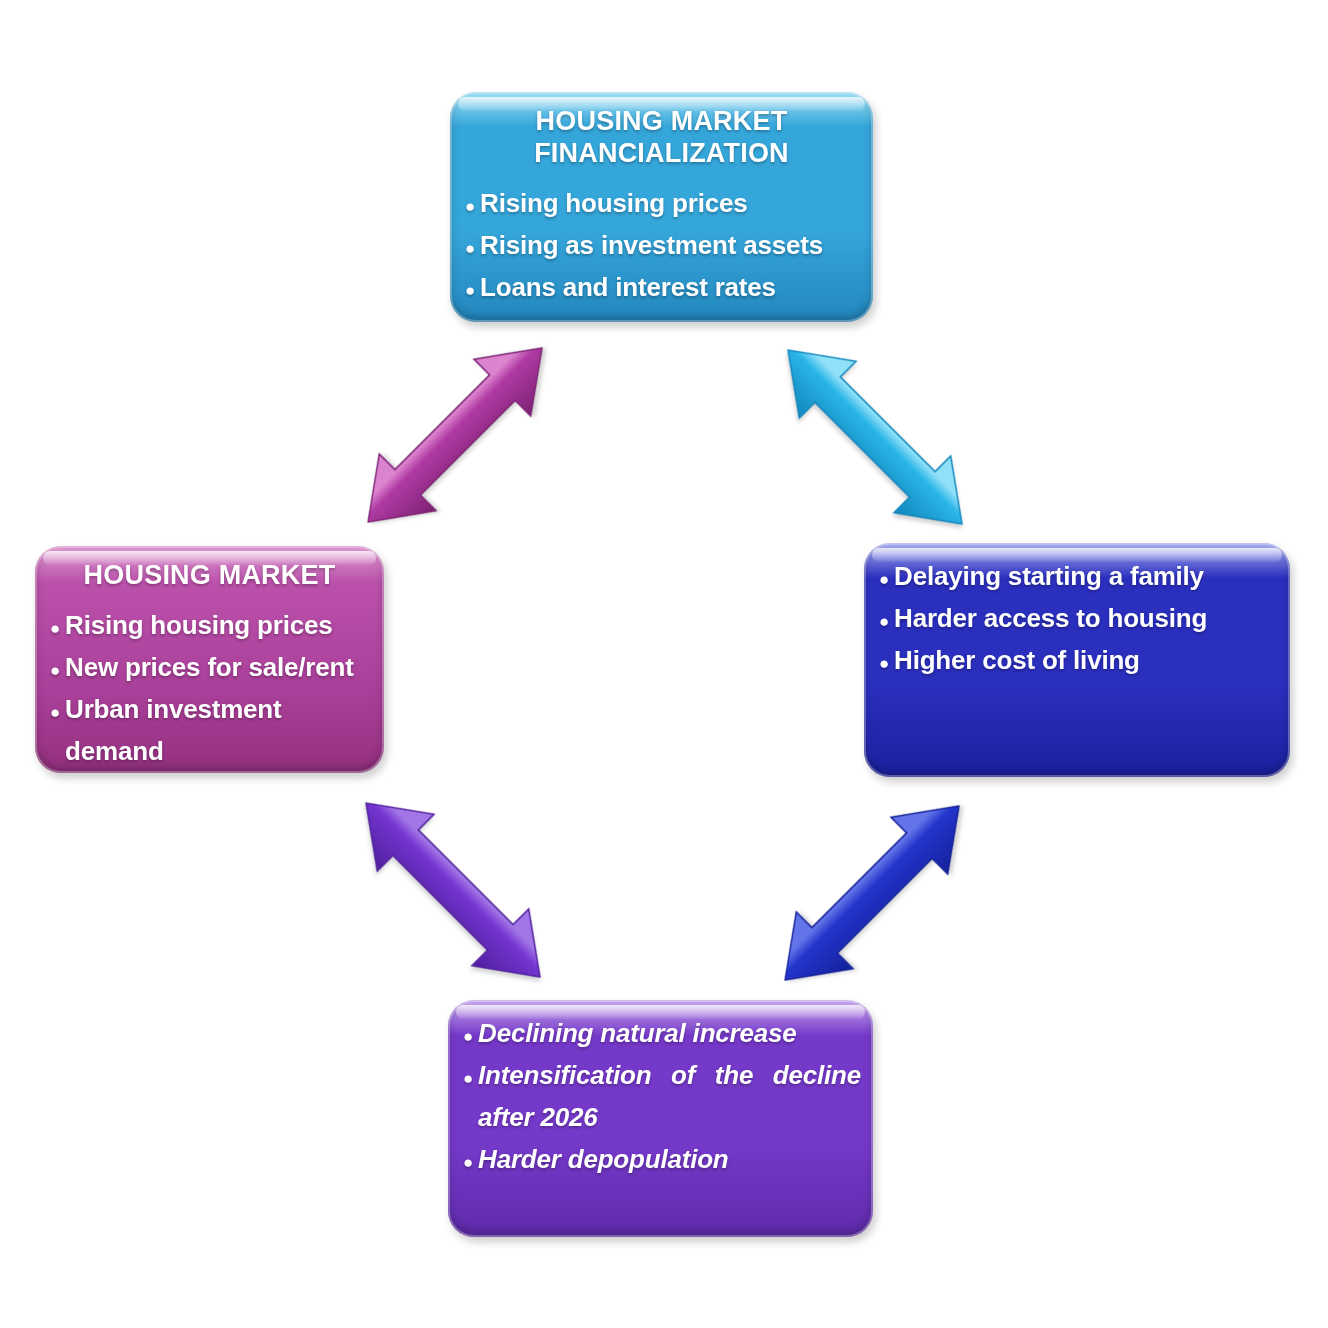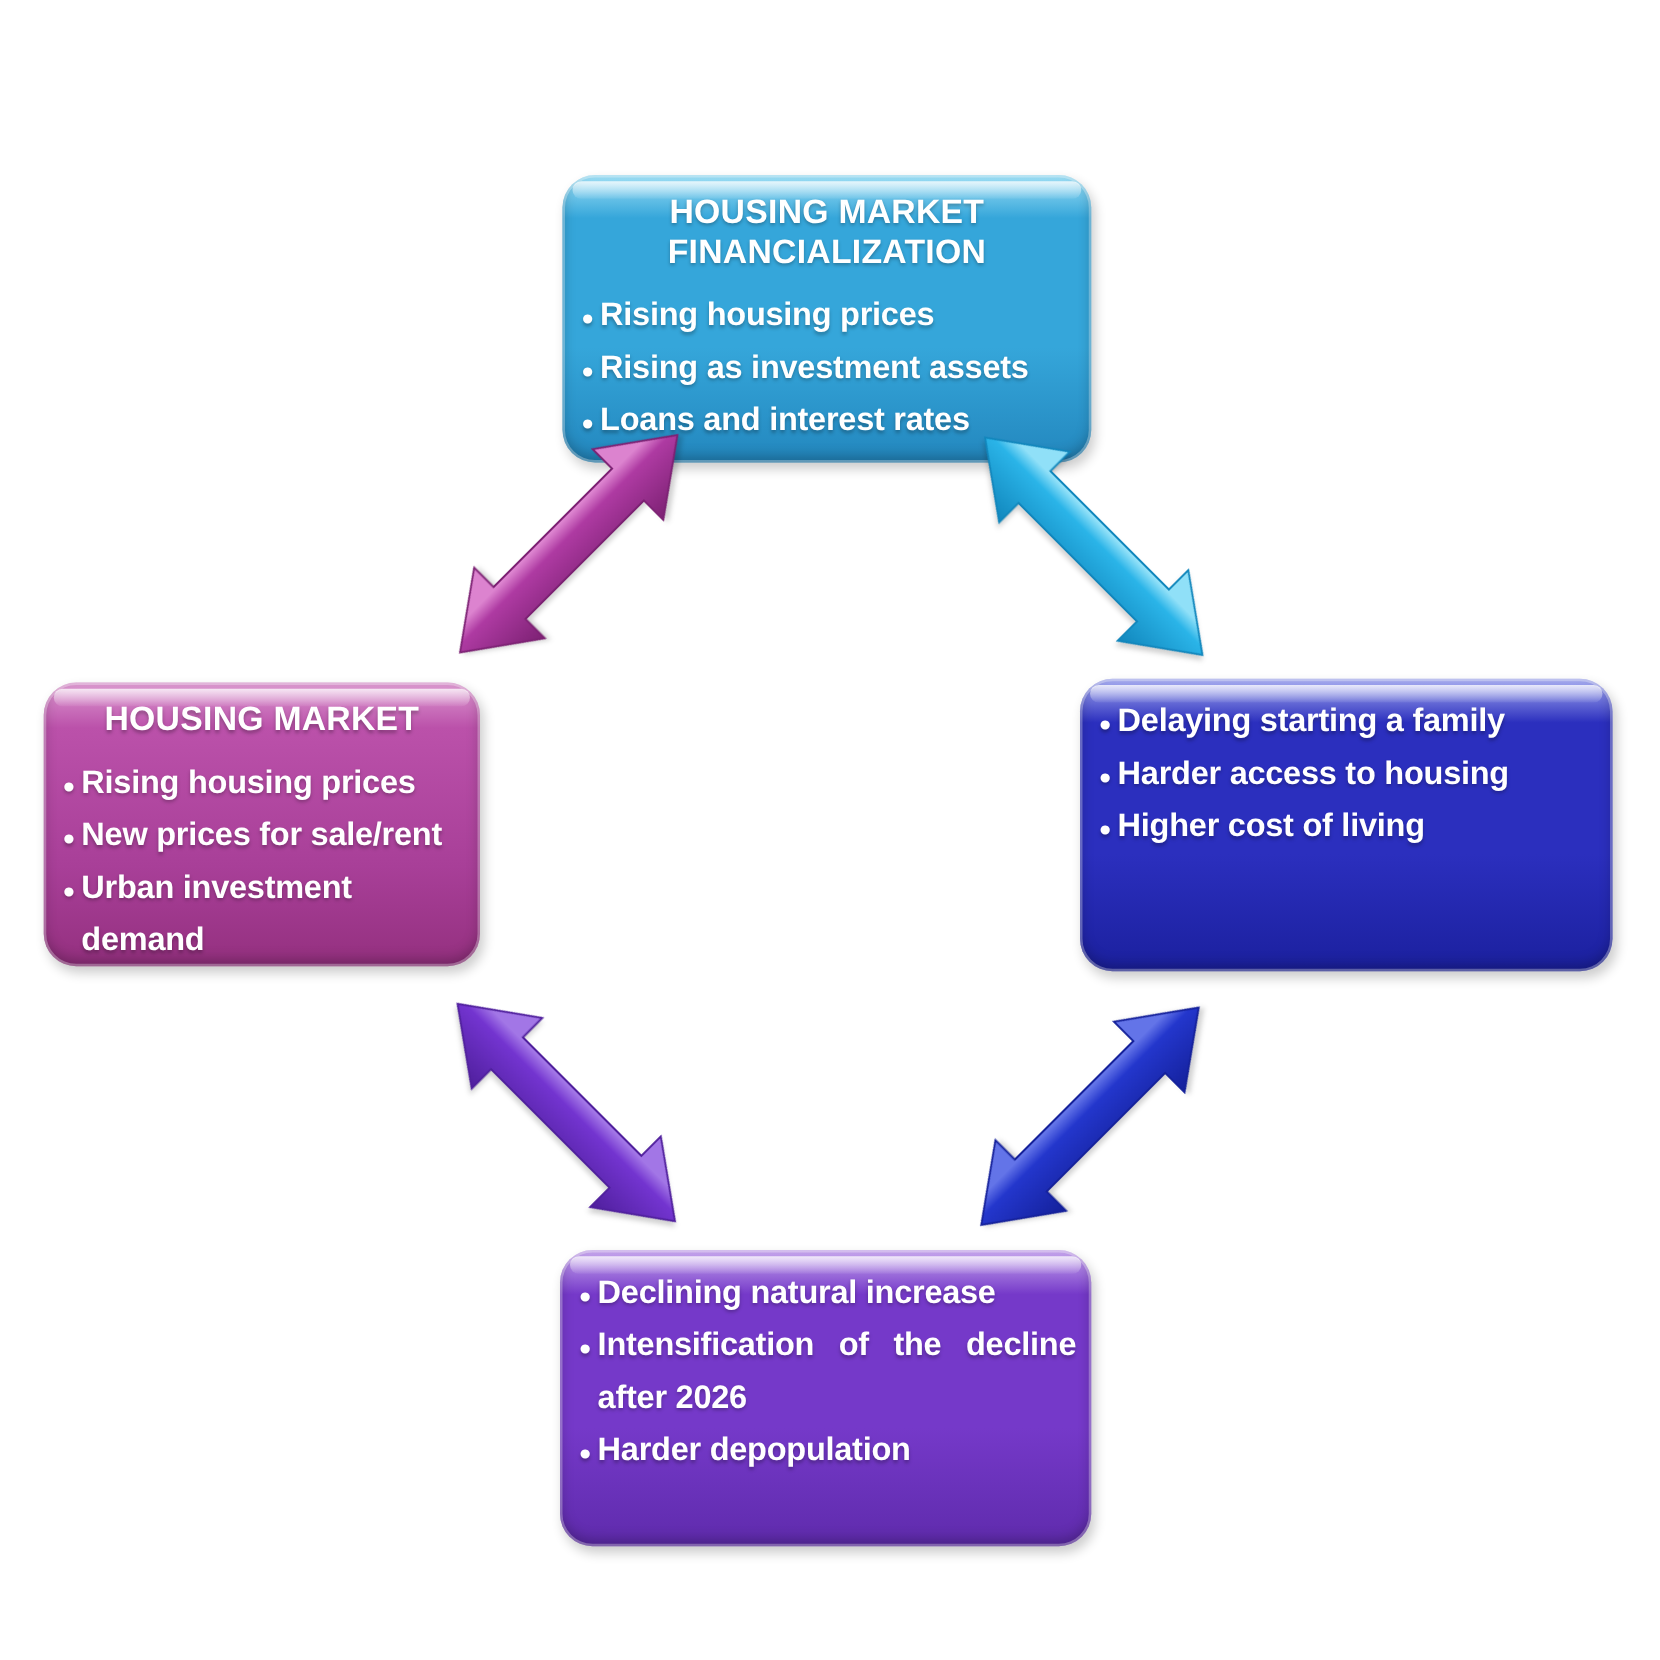--- a/index.html
+++ b/index.html
@@ -34,21 +34,20 @@
     background: linear-gradient(180deg, rgba(255,255,255,.78), rgba(255,255,255,.06));
     pointer-events: none;
   }
   .box-financialization {
     left: 450px; top: 92px; width: 423px; height: 230px;
     background-image: linear-gradient(180deg,
       var(--cyan-band,#9fe0f6) 0%,
       var(--cyan-main,#35a6da) 15%,
       var(--cyan-main,#35a6da) 60%,
       var(--cyan-dark,#2387be) 100%);
-    margin-top: 48px;
   }
   .box-households {
     left: 864px; top: 543px; width: 426px; height: 234px;
     background-image: linear-gradient(180deg,
       var(--blue-band,#a9aff2) 0%,
       var(--blue-main,#2b2fbe) 15%,
       var(--blue-main,#2b2fbe) 60%,
       var(--blue-dark,#1b209e) 100%);
   }
   .box-demography {
@@ -89,21 +88,21 @@
     line-height: 1.62;
     letter-spacing: -0.2px;
     text-shadow: 0 2px 3px rgba(0,0,0,.28);
   }
   .dot {
     flex: 0 0 auto;
     font-size: 17px;
     margin-right: 5px;
   }
   .btxt { display: block; flex: 1; }
-  .box-demography .btxt { text-align: justify; }
+  .box-demography .btxt { text-align: justify; font-style: italic; }
   
   .arrow {
     position: absolute;
     overflow: visible;
     filter: drop-shadow(2px 3px 2px rgba(0,0,0,.18));
   }
   #arrow-magenta { left: 455px; top: 435px; transform: translate(-50%,-50%) rotate(-45deg); }
   #arrow-cyan    { left: 875px; top: 437px; transform: translate(-50%,-50%) rotate(45deg); }
   #arrow-blue    { left: 872px; top: 893px; transform: translate(-50%,-50%) rotate(-45deg); }
   #arrow-purple  { left: 453px; top: 890px; transform: translate(-50%,-50%) rotate(45deg); }

